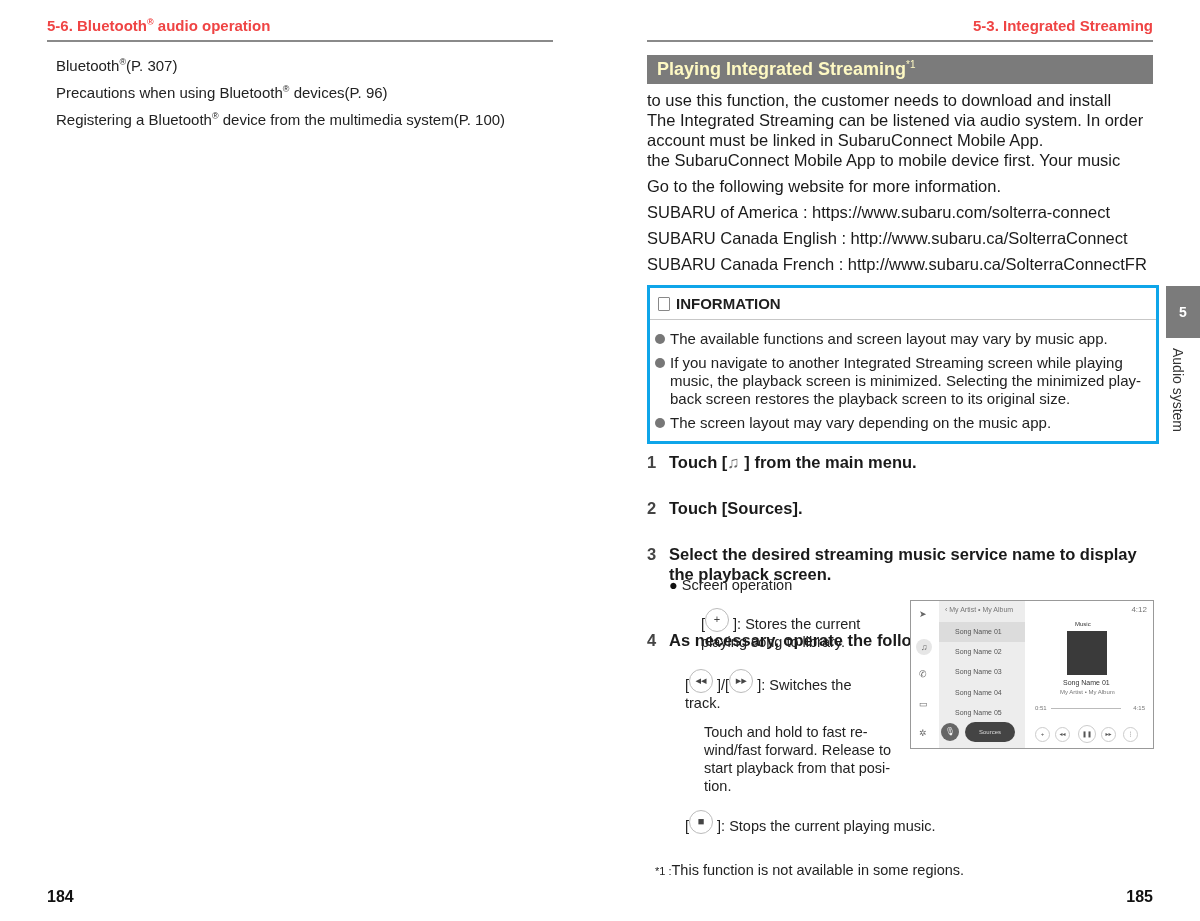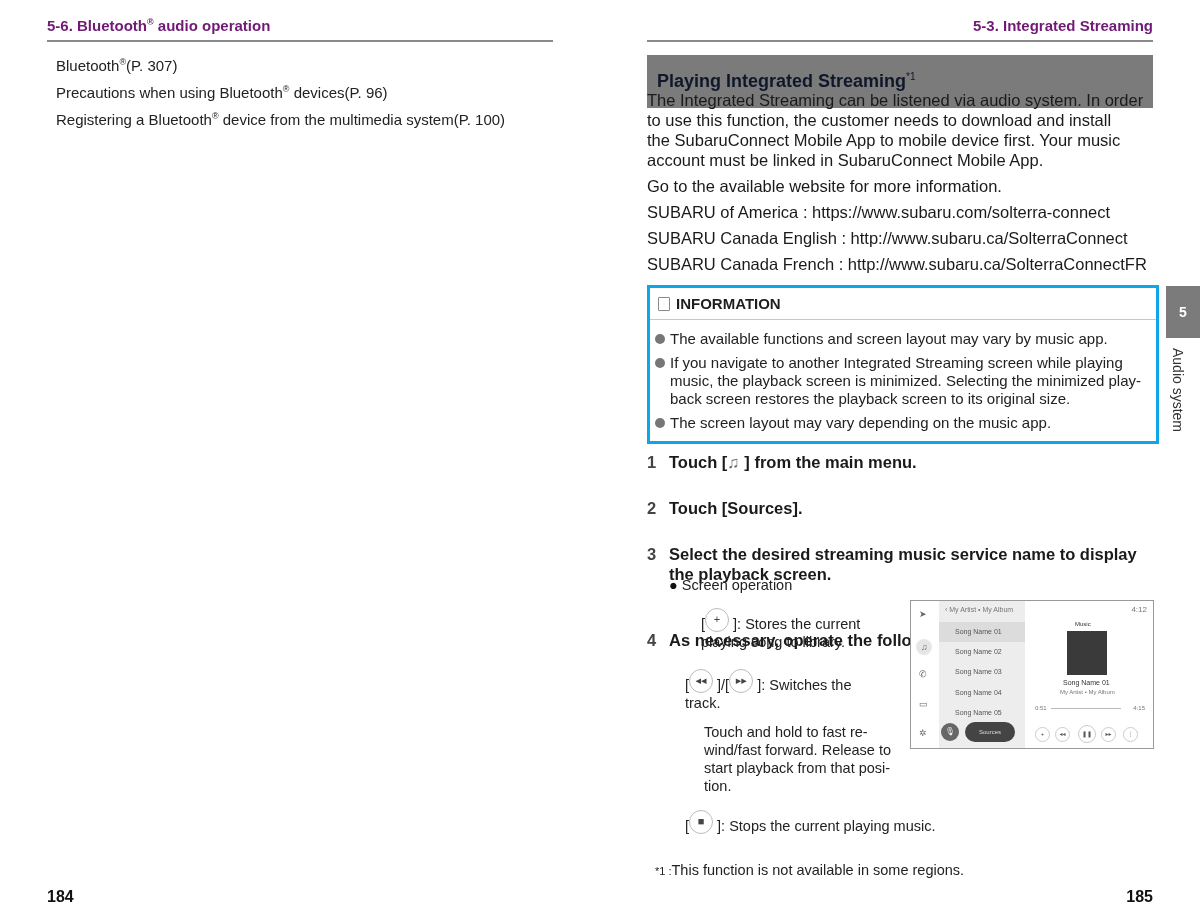--- a/index.html
+++ b/index.html
@@ -1,23 +1,23 @@
 <!DOCTYPE html>
 <html><head>
 <meta charset="utf-8">
 <style>
   html, body { margin:0; padding:0; }
   body { width:1200px; height:921px; background:#ffffff; position:relative; overflow:hidden; font-family:"Liberation Sans", sans-serif; color:#1e1e1e; }
   .abs { position:absolute; }
-  .hdr { font-weight:bold; font-size:15px; color:#701a75; }
+  .hdr { font-weight:bold; font-size:15px; color:#ef4444; }
   .rule { height:2px; background:#8a8a8a; }
   .ln { font-size:15px; color:#222; }
   sup { font-size:9px; vertical-align:super; line-height:0; }
   .body-txt { font-size:16.5px; line-height:20px; color:#1a1a1a; }
-  .title-bar { background:#7b7b7b; color:#0f172a; font-weight:bold; font-size:18px; padding:12px 10px; height:29px; line-height:29px; }
+  .title-bar { background:#7b7b7b; color:#fef9c3; font-weight:bold; font-size:18px; padding:0 10px; height:29px; line-height:29px; }
   .title-bar sup { font-size:10px; font-weight:normal; }
   .info-box { border:3px solid #0ea5e9; }
   .info-head { height:31px; border-bottom:1px solid #c7c7c7; font-weight:bold; font-size:15px; line-height:31px; padding-left:8px; display:flex; align-items:center; gap:6px; }
   .book { width:10px; height:12px; border:1px solid #888; border-radius:1px; display:inline-block; }
   .bul { font-size:15px; line-height:18px; position:relative; padding-left:20px; margin-top:6px; color:#222; }
   .bul .dot { position:absolute; left:5px; top:4px; width:10px; height:10px; border-radius:50%; background:#777; }
   .step { font-size:16.5px; font-weight:bold; line-height:20px; color:#1a1a1a; position:relative; padding-left:22px; }
   .step .num { position:absolute; left:0; top:0; font-weight:bold; color:#444; }
   .op { font-size:14.5px; line-height:18px; color:#222; }
   .circ { display:inline-block; width:22px; height:22px; border:1px solid #bbb; border-radius:50%; vertical-align:6px; text-align:center; line-height:20px; font-size:11px; color:#444; background:#fff; }
@@ -56,26 +56,26 @@
 <div class="abs pg" style="left:47px;top:888px;">184</div>
 
 <div class="abs hdr" style="right:47px;top:17px;">5-3. Integrated Streaming</div>
 <div class="abs rule" style="left:647px;top:40px;width:506px;"></div>
 
 <div class="abs title-bar" style="left:647px;top:55px;width:486px;">
   <span>Playing Integrated Streaming</span><sup>*1</sup>
 </div>
 
 <div class="abs body-txt" style="left:647px;top:90px;width:510px;">
+  <div>to use this function, the customer needs to download and install</div>
   <div>The Integrated Streaming can be listened via audio system. In order</div>
-  <div>to use this function, the customer needs to download and install</div>
+  <div>account must be linked in SubaruConnect Mobile App.</div>
   <div>the SubaruConnect Mobile App to mobile device first. Your music</div>
-  <div>account must be linked in SubaruConnect Mobile App.</div>
 </div>
-<div class="abs body-txt" style="left:647px;top:176px;">Go to the available website for more information.</div>
+<div class="abs body-txt" style="left:647px;top:176px;">Go to the following website for more information.</div>
 <div class="abs body-txt" style="left:647px;top:202px;">SUBARU of America : https://www.subaru.com/solterra-connect</div>
 <div class="abs body-txt" style="left:647px;top:228px;text-align:center;">SUBARU Canada English : http://www.subaru.ca/SolterraConnect</div>
 <div class="abs body-txt" style="left:647px;top:254px;">SUBARU Canada French : http://www.subaru.ca/SolterraConnectFR</div>
 
 <div class="abs info-box" style="left:647px;top:285px;width:506px;height:153px;">
   <div class="info-head">
     <span class="book"></span>
     <span>INFORMATION</span>
   </div>
   <div style="padding:4px 4px 0 0;">

